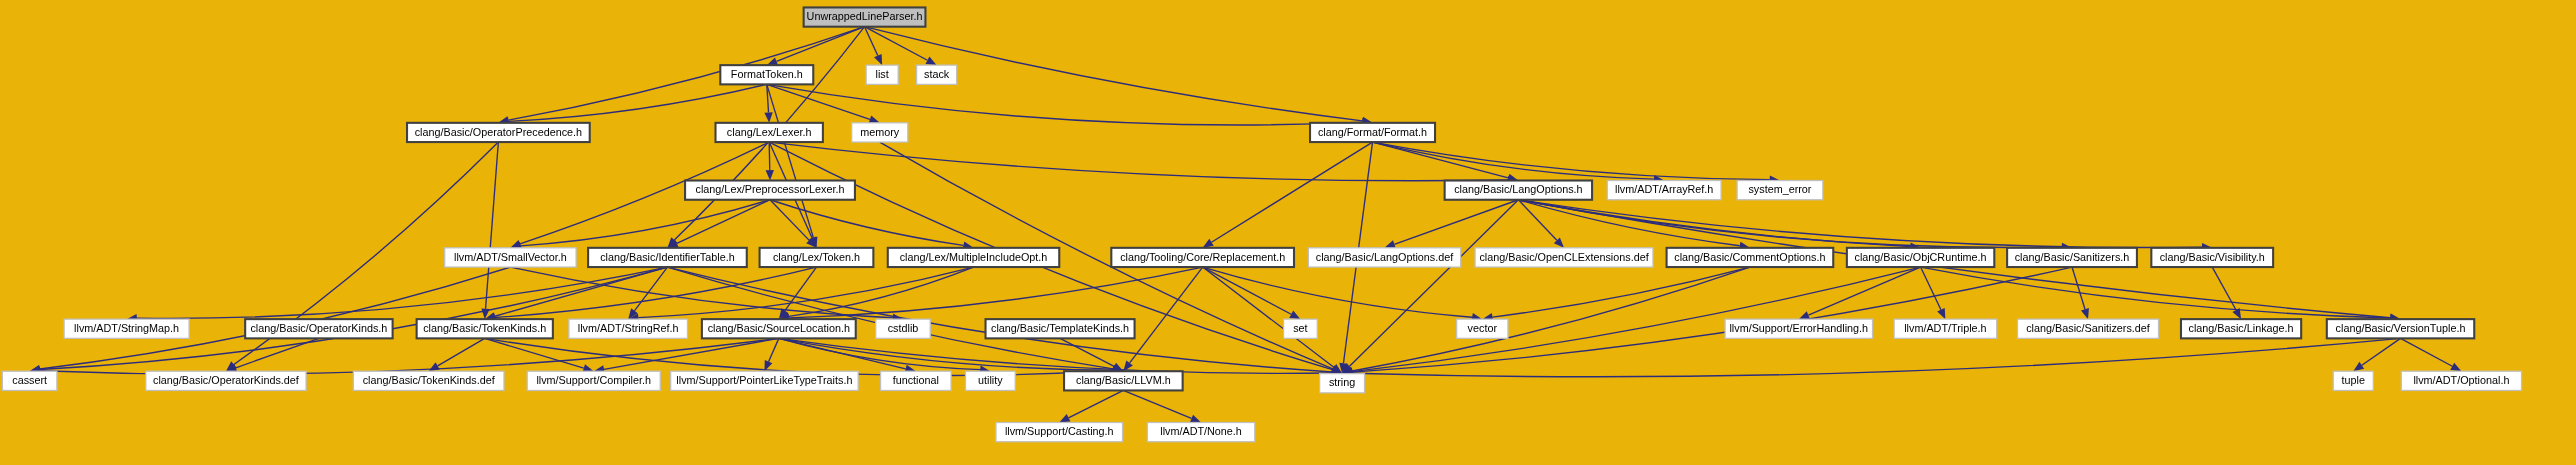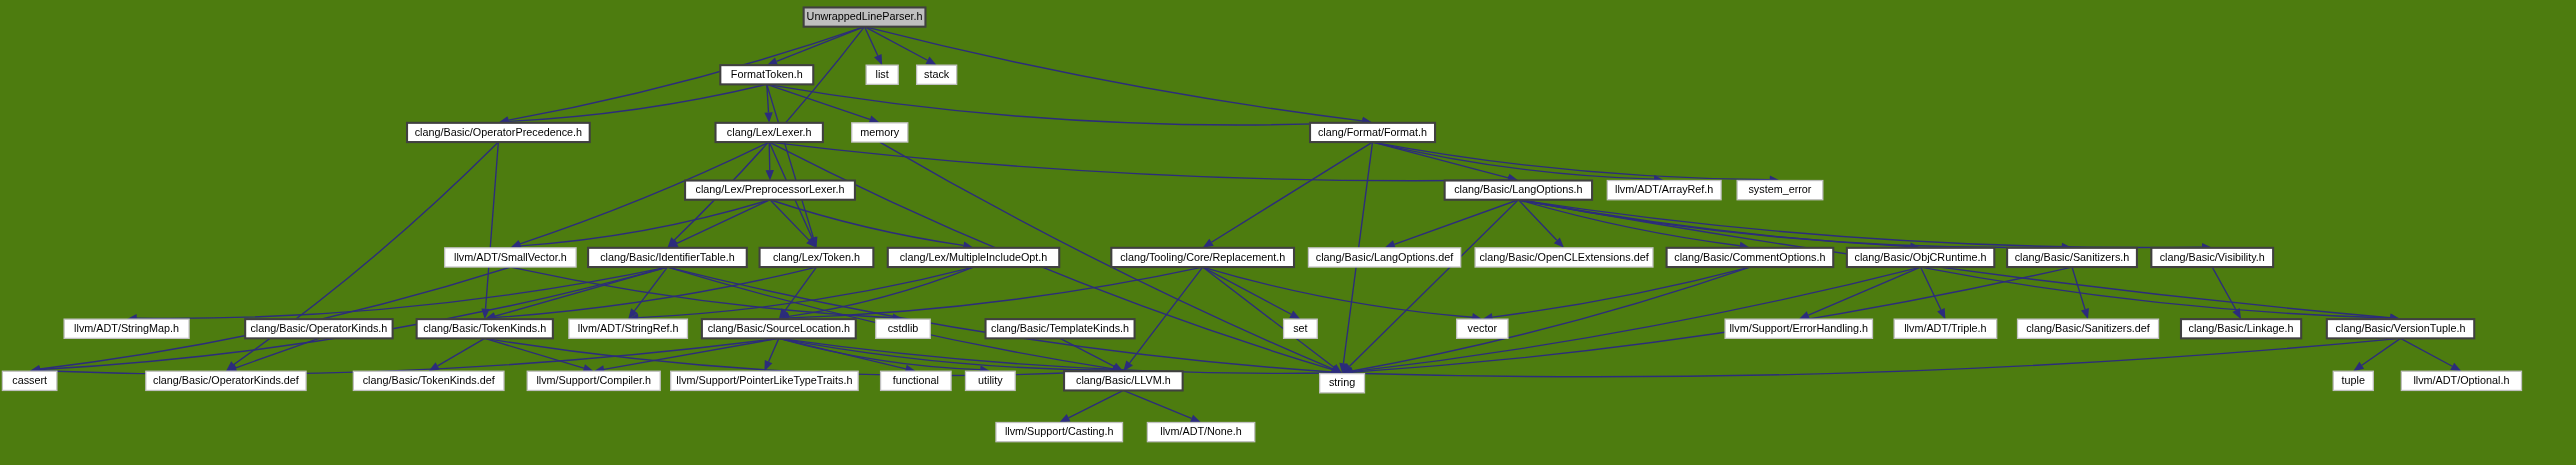--- a/index.html
+++ b/index.html
@@ -7,21 +7,21 @@
     padding: 0;
     background: #ffffff;
   }
   body {
     font-family: "Liberation Sans", sans-serif;
   }
   #graph-wrap {
     position: relative;
     width: 2576px;
     height: 466px;
-    background: #4d7c0f;
+    background: #eab308;
     overflow: hidden;
   }
   svg#graph {
     display: block;
     width: 2576px;
     height: 466px;
   }
   .node-box {
     fill: #ffffff;
     stroke: #c0c0c0;

